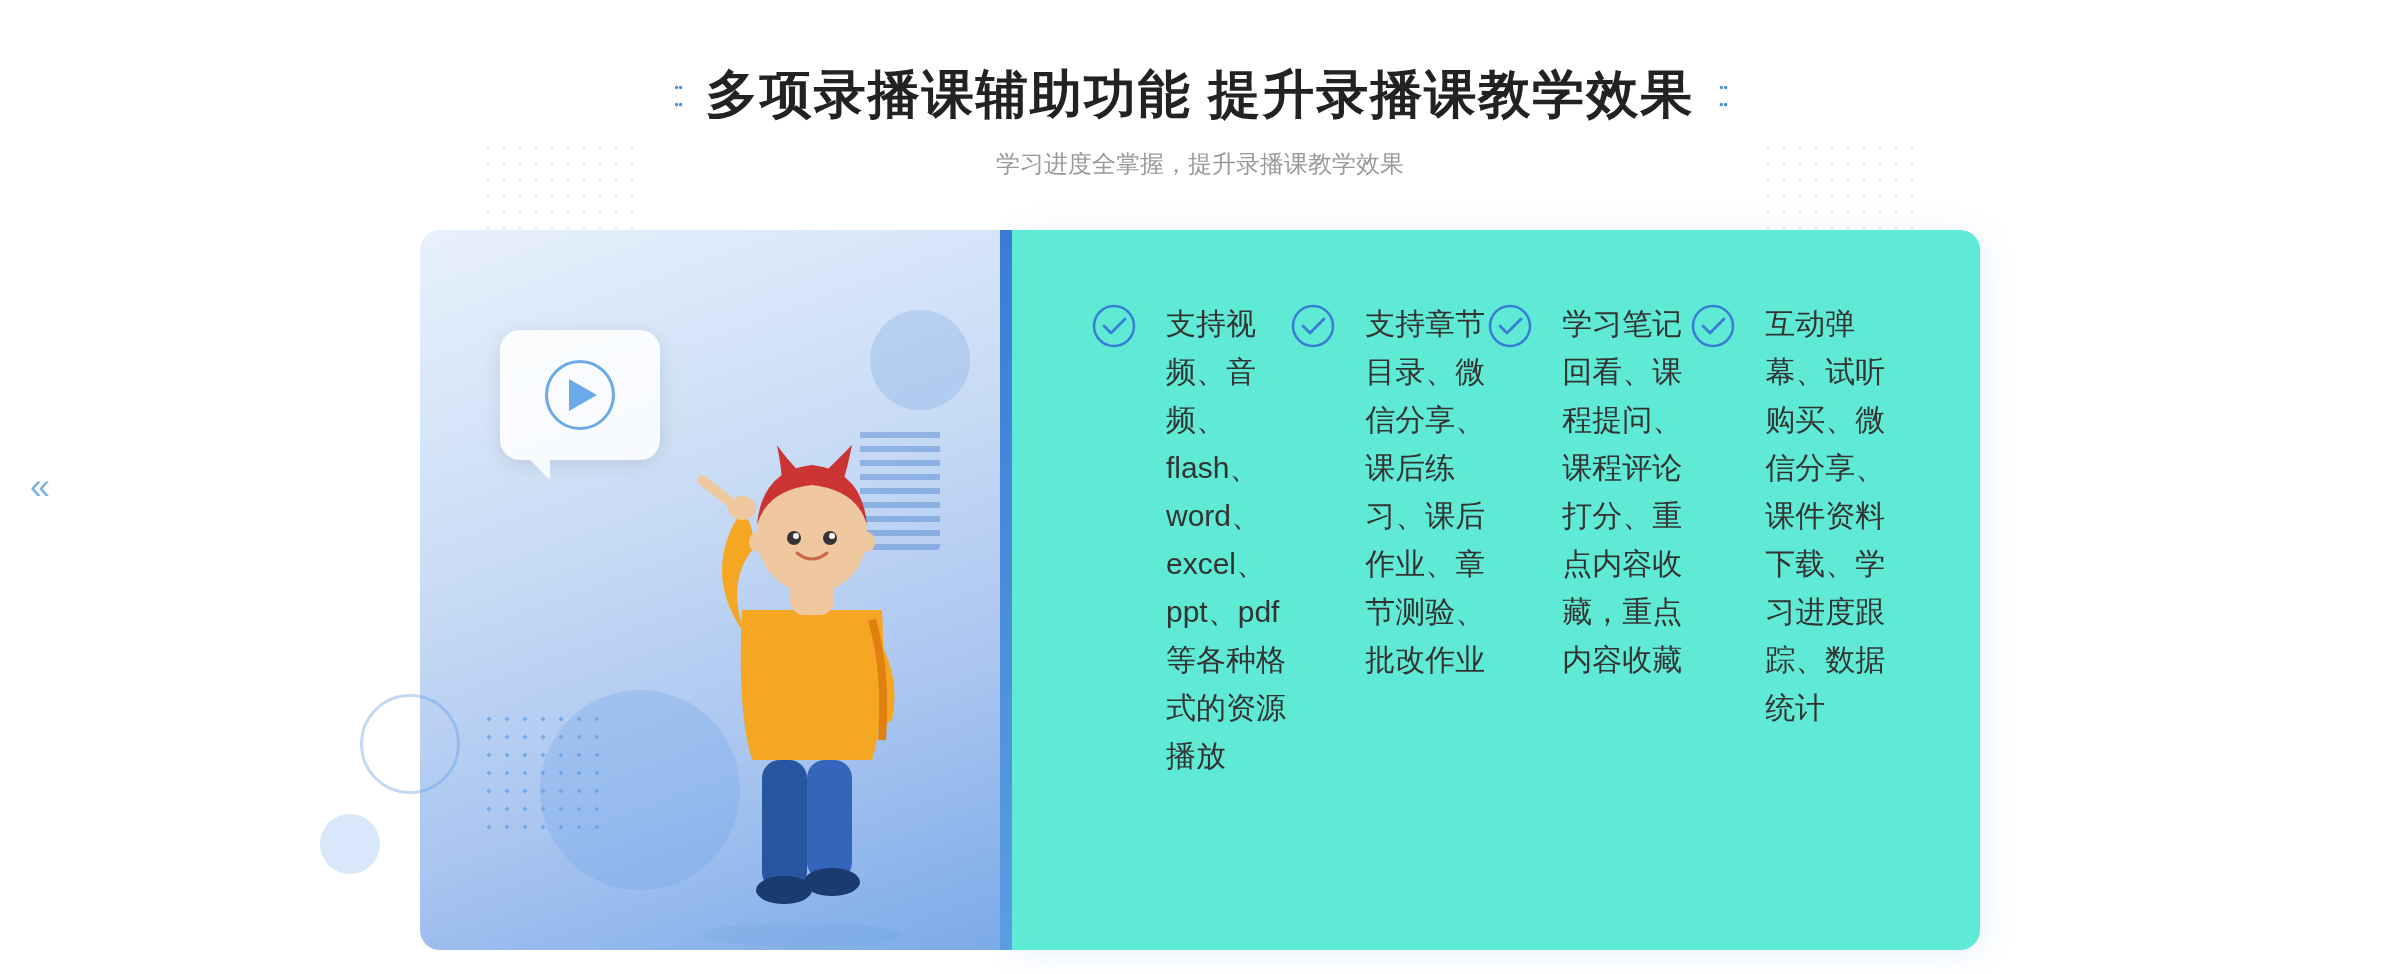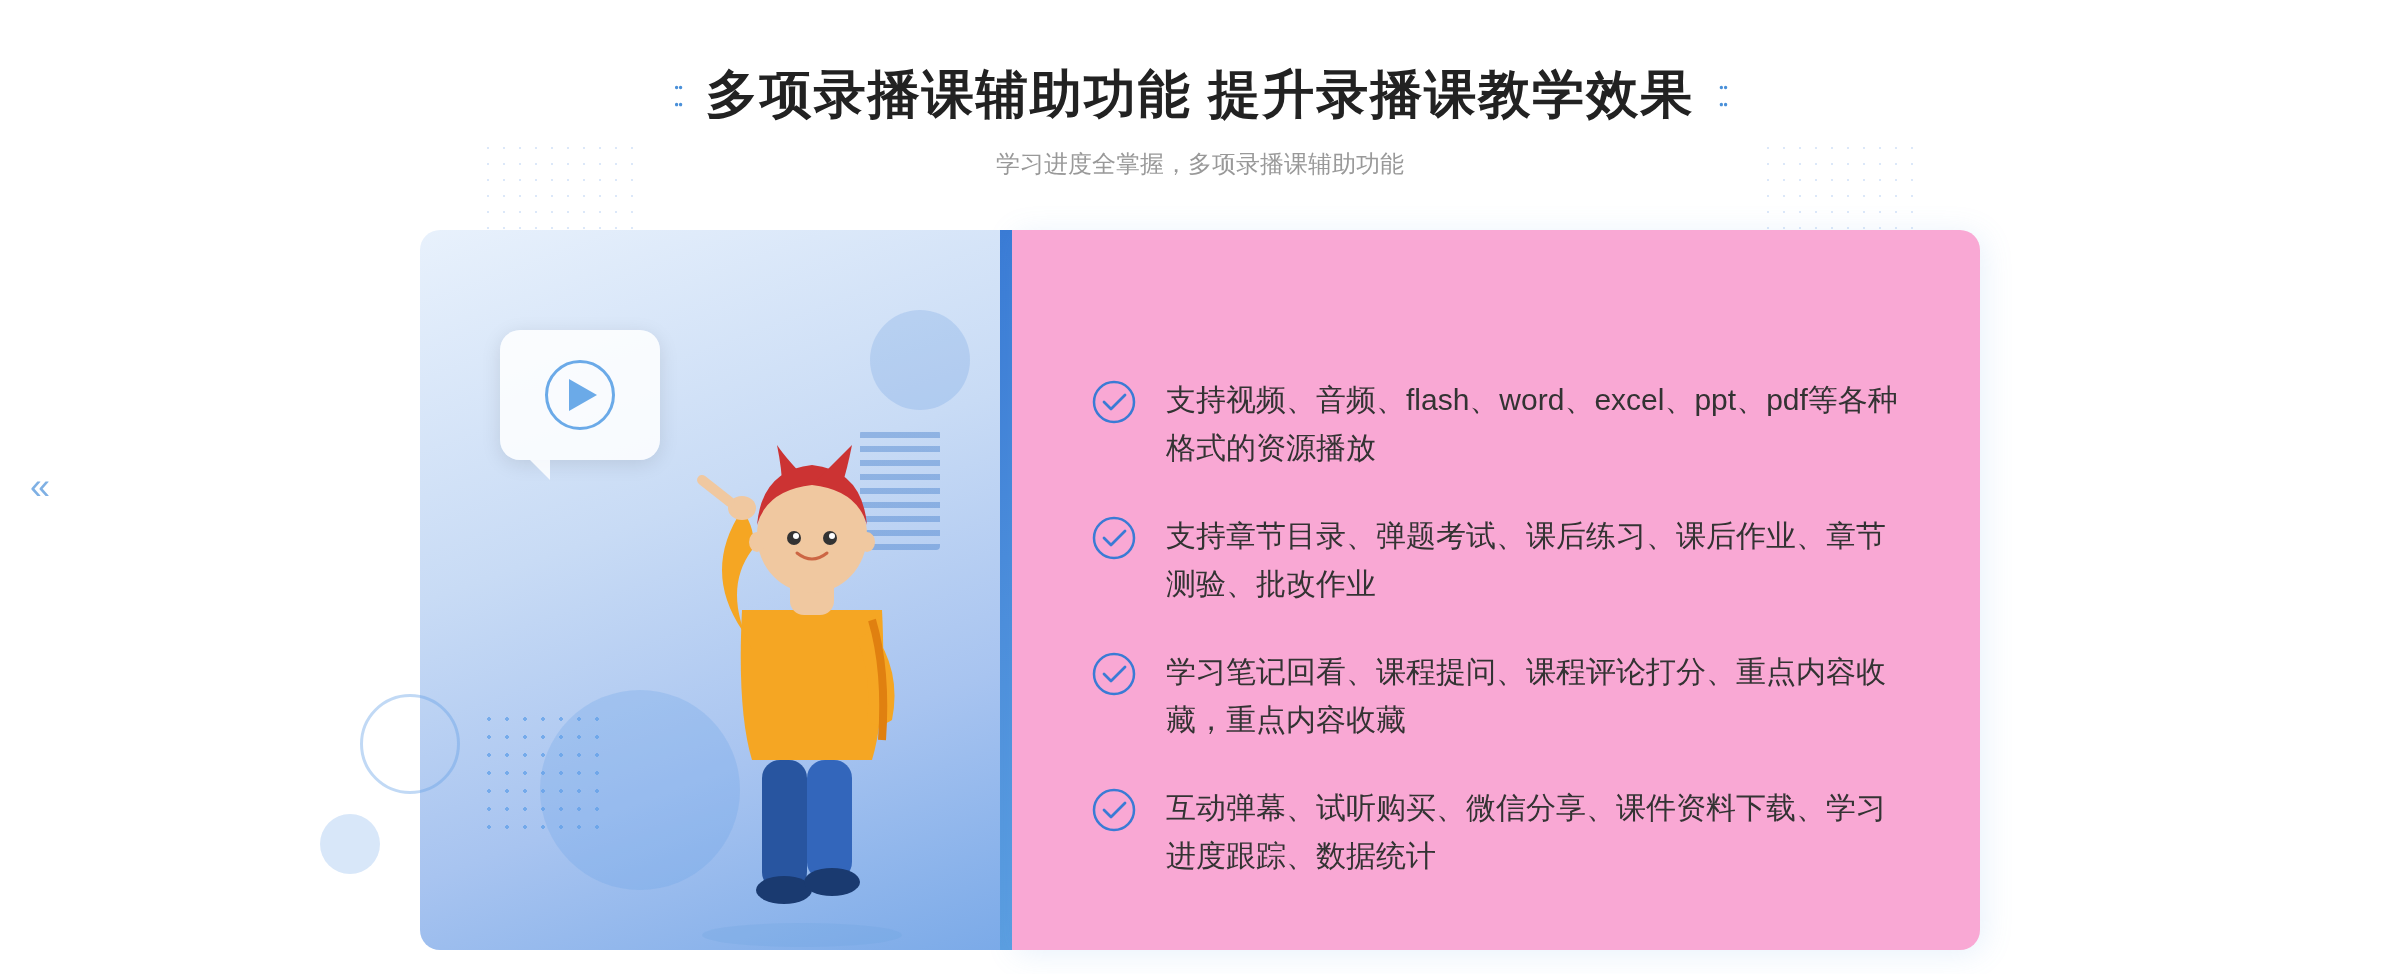--- a/index.html
+++ b/index.html
@@ -225,25 +225,25 @@
     .separator-bar {
       width: 12px;
       background: linear-gradient(180deg, #3a7bd5 0%, #5b9ee0 100%);
       border-radius: 0;
       flex-shrink: 0;
     }
 
     
     .right-panel {
       flex: 1;
-      background: #f9a8d4;
+      background: #5eead4;
       border-radius: 0 20px 20px 0;
       padding: 50px 80px;
       display: flex;
-      flex-direction: column;
+      flex-direction: row;
       justify-content: flex-end;
       box-shadow: 4px 4px 30px rgba(100, 160, 230, 0.15);
     }
 
     .feature-item {
       display: flex;
       align-items: flex-start;
       gap: 30px;
       padding: 20px 0;
     }
@@ -295,21 +295,21 @@
 
   <div class="dots-bg-left"></div>
   <div class="dots-bg-right"></div>
 
   <div class="header-section">
     <div class="header-title-row">
       <span class="dots-icon">⁚⁚</span>
       <h1 class="main-title">多项录播课辅助功能 提升录播课教学效果</h1>
       <span class="dots-icon">⁚⁚</span>
     </div>
-    <p class="sub-title">学习进度全掌握，多项录播课辅助功能</p>
+    <p class="sub-title">学习进度全掌握，提升录播课教学效果</p>
   </div>
 
   <div class="content-area">
 
     <div class="left-panel">
 
       <div class="play-bubble">
         <div class="play-icon-circle">
           <div class="play-triangle"></div>
         </div>
@@ -382,21 +382,21 @@
         <span class="feature-text">支持视频、音频、flash、word、excel、ppt、pdf等各种格式的资源播放</span>
       </div>
 
       <div class="feature-item">
         <div class="check-icon">
           <svg viewBox="0 0 44 44" xmlns="http://www.w3.org/2000/svg">
             <circle cx="22" cy="22" r="20" stroke="#3a7bd5" stroke-width="2.5" fill="none"></circle>
             <path d="M12 22 L19 29 L33 15" stroke="#3a7bd5" stroke-width="2.8" fill="none" stroke-linecap="round" stroke-linejoin="round"></path>
           </svg>
         </div>
-        <span class="feature-text">支持章节目录、弹题考试、课后练习、课后作业、章节测验、批改作业</span>
+        <span class="feature-text">支持章节目录、微信分享、课后练习、课后作业、章节测验、批改作业</span>
       </div>
 
       <div class="feature-item">
         <div class="check-icon">
           <svg viewBox="0 0 44 44" xmlns="http://www.w3.org/2000/svg">
             <circle cx="22" cy="22" r="20" stroke="#3a7bd5" stroke-width="2.5" fill="none"></circle>
             <path d="M12 22 L19 29 L33 15" stroke="#3a7bd5" stroke-width="2.8" fill="none" stroke-linecap="round" stroke-linejoin="round"></path>
           </svg>
         </div>
         <span class="feature-text">学习笔记回看、课程提问、课程评论打分、重点内容收藏，重点内容收藏</span>

